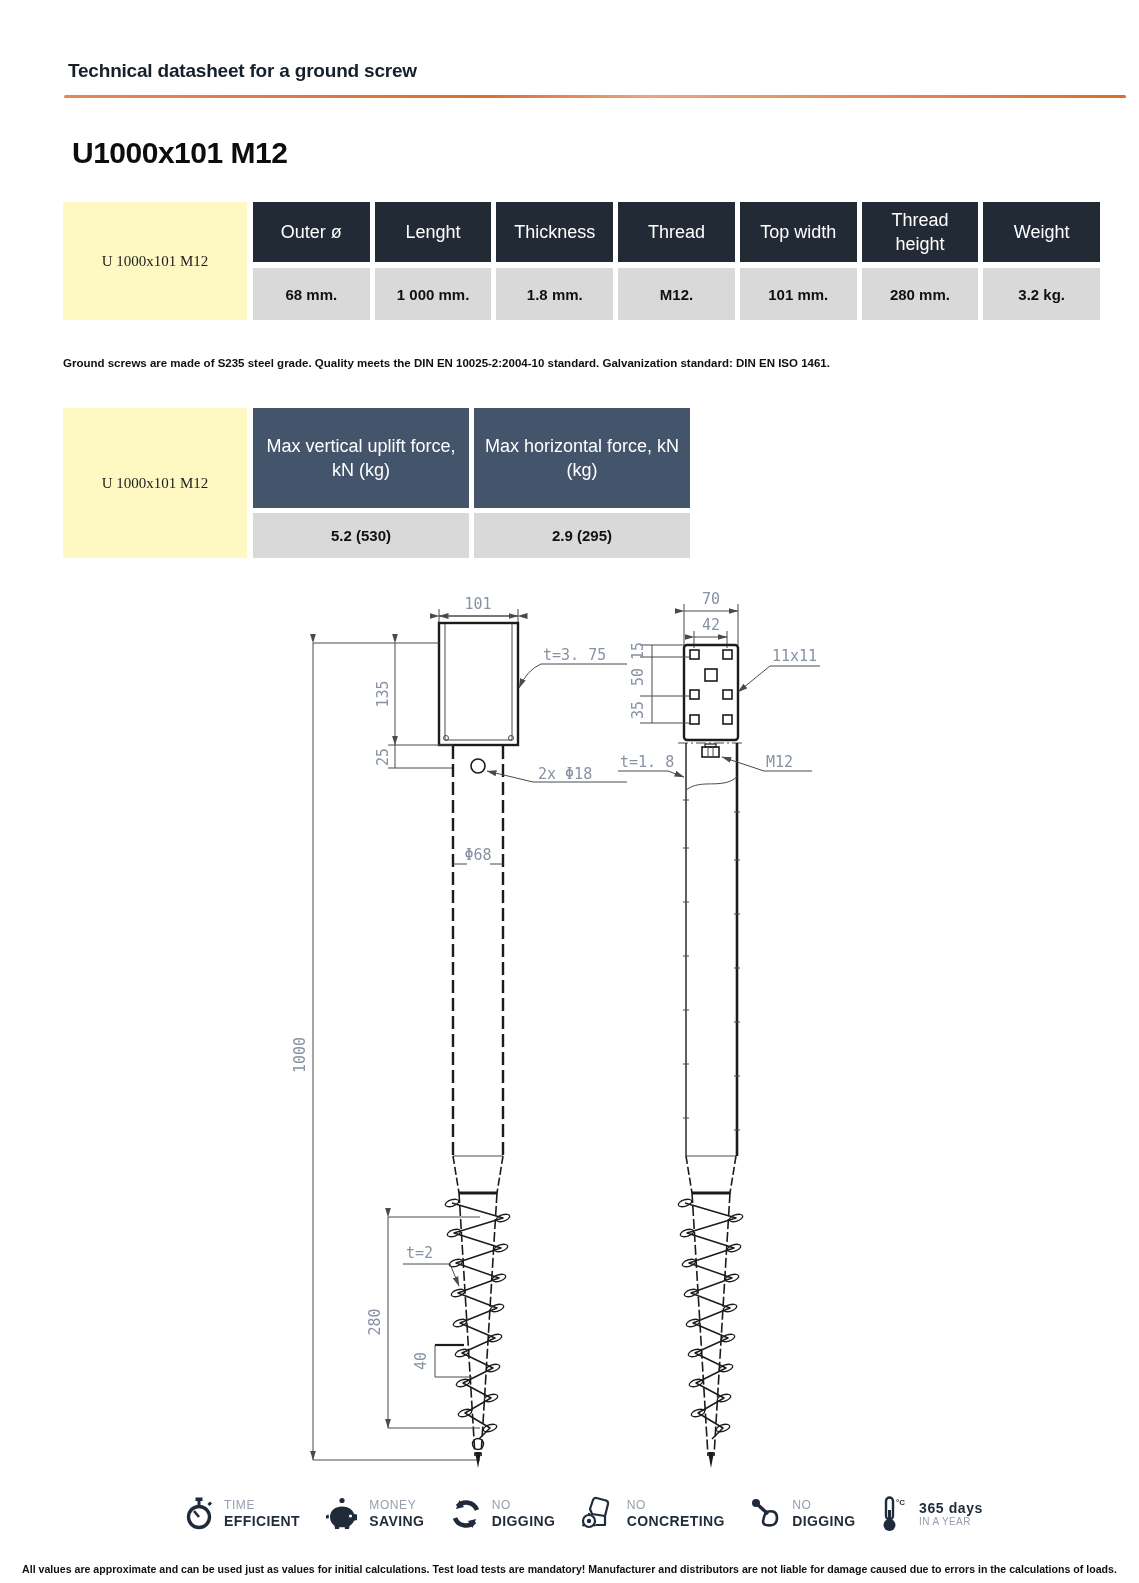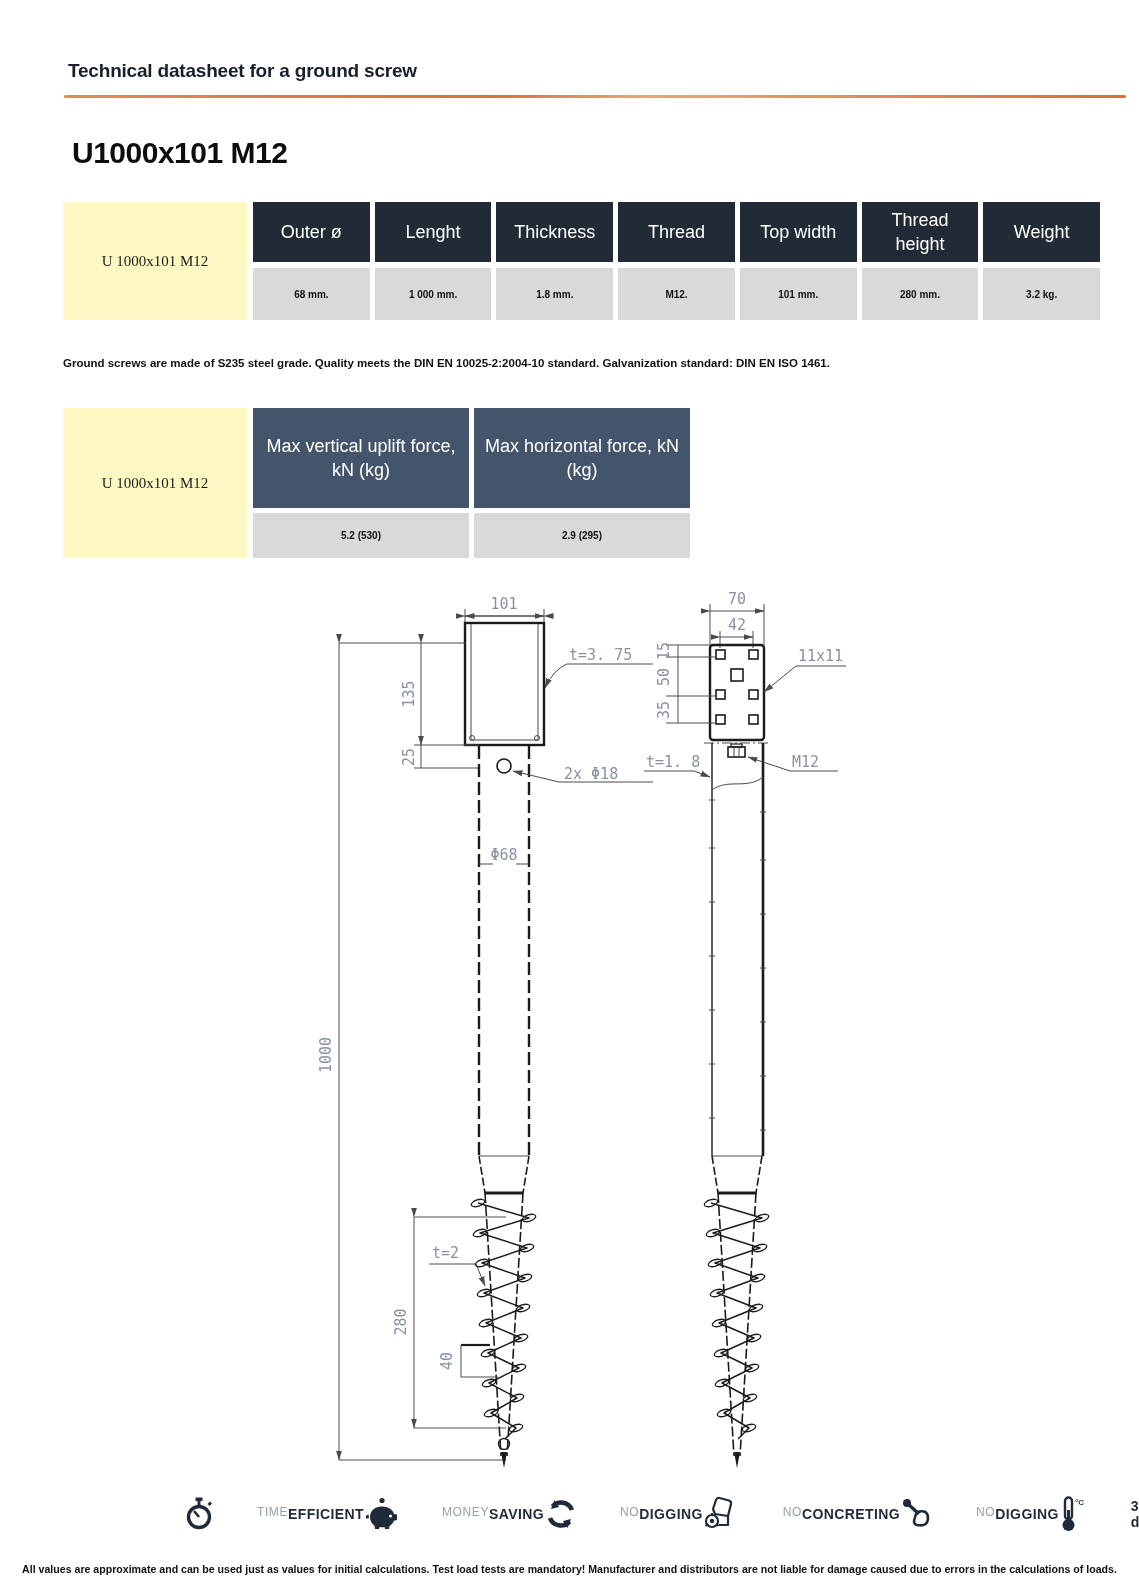--- a/index.html
+++ b/index.html
@@ -18,40 +18,40 @@
   .force-table { position:absolute; left:63px; top:408px; width:627px; display:flex; gap:6px; }
   .row-label-cell { width:184px; flex:0 0 184px; background:#fef9c3; display:flex; align-items:center; justify-content:center;
                     font-size:15px; color:#1c1c1c;font-family:Liberation Serif, serif; }
   .cols { flex:1; display:flex; gap:5px; }
   .col { flex:1; display:flex; flex-direction:column; gap:6px; }
   .hcell { display:flex; align-items:center; justify-content:center; text-align:center;
            color:#ffffff; font-size:18px; line-height:1.35; padding:4px 8px; }
   .spec-table .hcell { background:#222b35; height:60px; }
   .force-table .hcell { background:#44546a; height:100px; }
   .vcell { display:flex; align-items:center; justify-content:center; background:#d9d9d9;
-           font-size:10px; font-weight:bold; color:#111; }
+           font-size:15px; font-weight:bold; color:#111; }
   .spec-table .vcell { height:52px; }
   .force-table .vcell { height:45px; }
   .force-table .col { gap:5px; }
 
   .steel-note { position:absolute; left:63px; top:357px; width:1040px; font-size:11.5px; font-weight:bold; color:#101010; }
 
   
-  .drawing { position:absolute; left:296px; top:570px; width:580px; height:925px; }
+  .drawing { position:absolute; left:270px; top:570px; width:580px; height:925px; }
   .drawing svg { width:100%; height:100%; }
   .dimtxt { font-family:"DejaVu Sans Mono", monospace; font-size:15px; fill:#8792a3; }
   .ol  { stroke:#1b1b1b; fill:none; }
   .thin{ stroke:#4a4a4a; stroke-width:1; fill:none; }
   .dim { stroke:#4a4a4a; stroke-width:1; fill:none; }
 
   
   .badges { position:absolute; left:183px; top:1496px; width:800px; display:flex; justify-content:space-between; }
   .badge { display:flex; align-items:center; gap:9px; }
   .badge svg { display:block; }
-  .btxt { display:flex; flex-direction:row; line-height:1.15;margin-left:33px; }
+  .btxt { display:flex; flex-direction:column; line-height:1.15; }
   .t1 { font-size:12px; color:#96a0ac; letter-spacing:0.6px; }
   .t2 { font-size:14px; font-weight:bold; color:#1f2b3a; letter-spacing:0.4px; }
   .badge.rev .t1 { font-size:14px; font-weight:bold; color:#1f2b3a; }
   .badge.rev .t2 { font-size:10px; font-weight:normal; color:#96a0ac; }
 
   .disclaimer { position:absolute; left:0; top:1563px; width:1139px; text-align:center;
                 font-size:10.6px; font-weight:bold; color:#101010; }
 </style>
 </head>
 <body>

